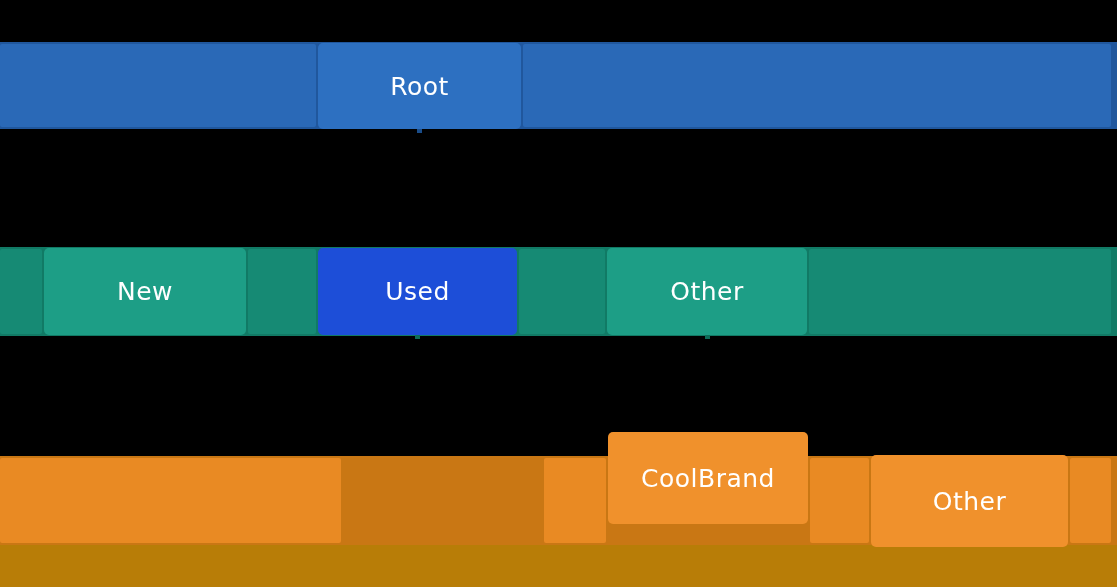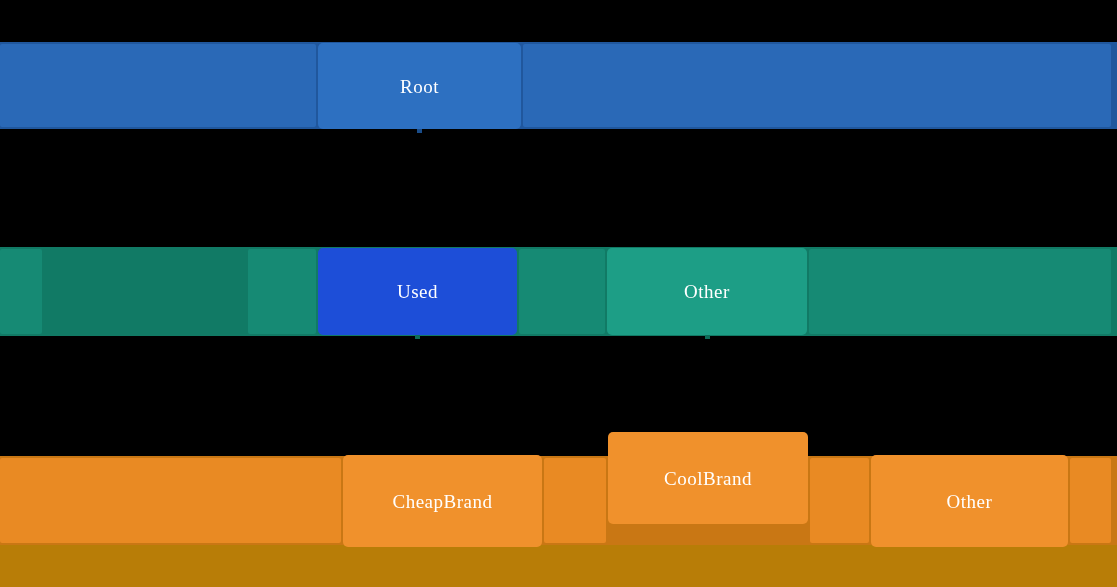--- a/index.html
+++ b/index.html
@@ -29,26 +29,25 @@
     position: absolute;
     z-index: 3;
     border-radius: 5px;
     display: flex;
     align-items: center;
     justify-content: center;
     cursor: pointer;
   }
   .node-label {
     color: #ffffff;
-    font-size: 19px;
+    font-size: 25px;
     line-height: 1;
     letter-spacing: 0.5px;
     white-space: nowrap;
     pointer-events: none;
-    font-family: Liberation Serif, serif;
   }
   .nub {
     position: absolute;
     z-index: 2;
   }
 </style>
 </head>
 <body>
 
 <div id="canvas" style="width: 1117px; height: 587px; background: rgb(0, 0, 0);">
@@ -58,35 +57,35 @@
     <div class="mid" style="left: 523px; top: 44px; width: 588px; height: 83px; background: rgb(42, 105, 183);"></div>
     <div class="node" style="left: 318px; top: 43px; width: 203px; height: 86px; background: rgb(45, 112, 193);">
       <span class="node-label">Root</span>
     </div>
     <div class="nub" style="left: 417px; top: 129px; width: 5px; height: 4px; background: rgb(26, 77, 138);"></div>
     <div class="band" style="left: 0px; top: 247px; width: 1117px; height: 89px; background: rgb(17, 122, 101);"></div>
     <div class="mid" style="left: 0px; top: 249px; width: 42px; height: 85px; background: rgb(22, 138, 116);"></div>
     <div class="mid" style="left: 248px; top: 249px; width: 68px; height: 85px; background: rgb(22, 138, 116);"></div>
     <div class="mid" style="left: 519px; top: 249px; width: 86px; height: 85px; background: rgb(22, 138, 116);"></div>
     <div class="mid" style="left: 809px; top: 249px; width: 302px; height: 85px; background: rgb(22, 138, 116);"></div>
+    <div class="node" style="left: 44px; top: 248px; width: 202px; height: 87px; background: rgb(29, 158, 134);">
+      <span class="node-label">New</span>
+    </div>
     <div class="node" style="left: 318px; top: 248px; width: 199px; height: 87px; background: #1d4ed8;">
       <span class="node-label">Used</span>
     </div>
     <div class="nub" style="left: 415px; top: 335px; width: 5px; height: 4px; background: rgb(13, 107, 88);"></div>
     <div class="node" style="left: 607px; top: 248px; width: 200px; height: 87px; background: rgb(29, 158, 134);">
       <span class="node-label">Other</span>
     </div>
     <div class="nub" style="left: 704.5px; top: 335px; width: 5px; height: 4px; background: rgb(13, 107, 88);"></div>
     <div class="band" style="left: 0px; top: 456px; width: 1117px; height: 89px; background: rgb(201, 119, 20);"></div>
     <div class="mid" style="left: 0px; top: 458px; width: 341px; height: 85px; background: rgb(233, 138, 35);"></div>
     <div class="mid" style="left: 544px; top: 458px; width: 62px; height: 85px; background: rgb(233, 138, 35);"></div>
     <div class="mid" style="left: 810px; top: 458px; width: 59px; height: 85px; background: rgb(233, 138, 35);"></div>
     <div class="mid" style="left: 1070px; top: 458px; width: 41px; height: 85px; background: rgb(233, 138, 35);"></div>
-    <div class="node" style="left: 343px; top: 455px; width: 199px; height: 92px; background: rgb(240, 145, 44);">
-      <span class="node-label">CheapBrand</span>
-    </div>
     <div class="node" style="left: 608px; top: 432px; width: 200px; height: 92px; background: rgb(240, 145, 44); justify-content: center;">
       <span class="node-label">CoolBrand</span>
     </div>
     <div class="node" style="left: 871px; top: 455px; width: 197px; height: 92px; background: rgb(240, 145, 44);">
       <span class="node-label">Other</span>
     </div>
   </div>
 
 </body></html>

